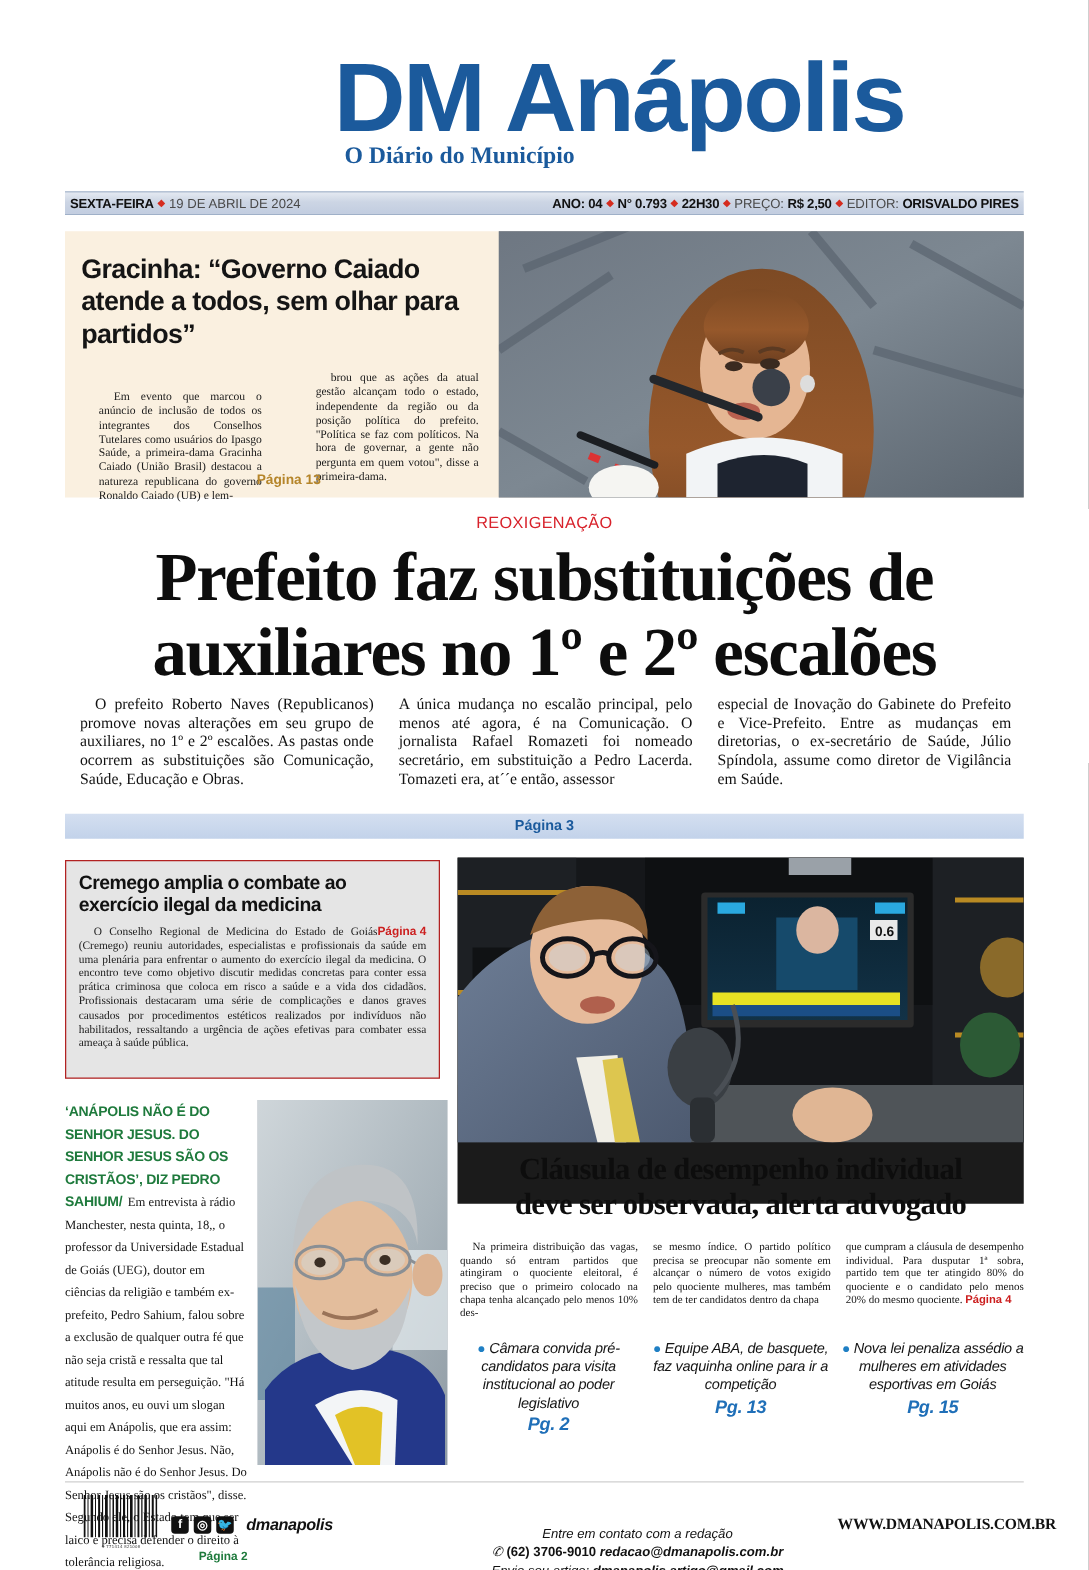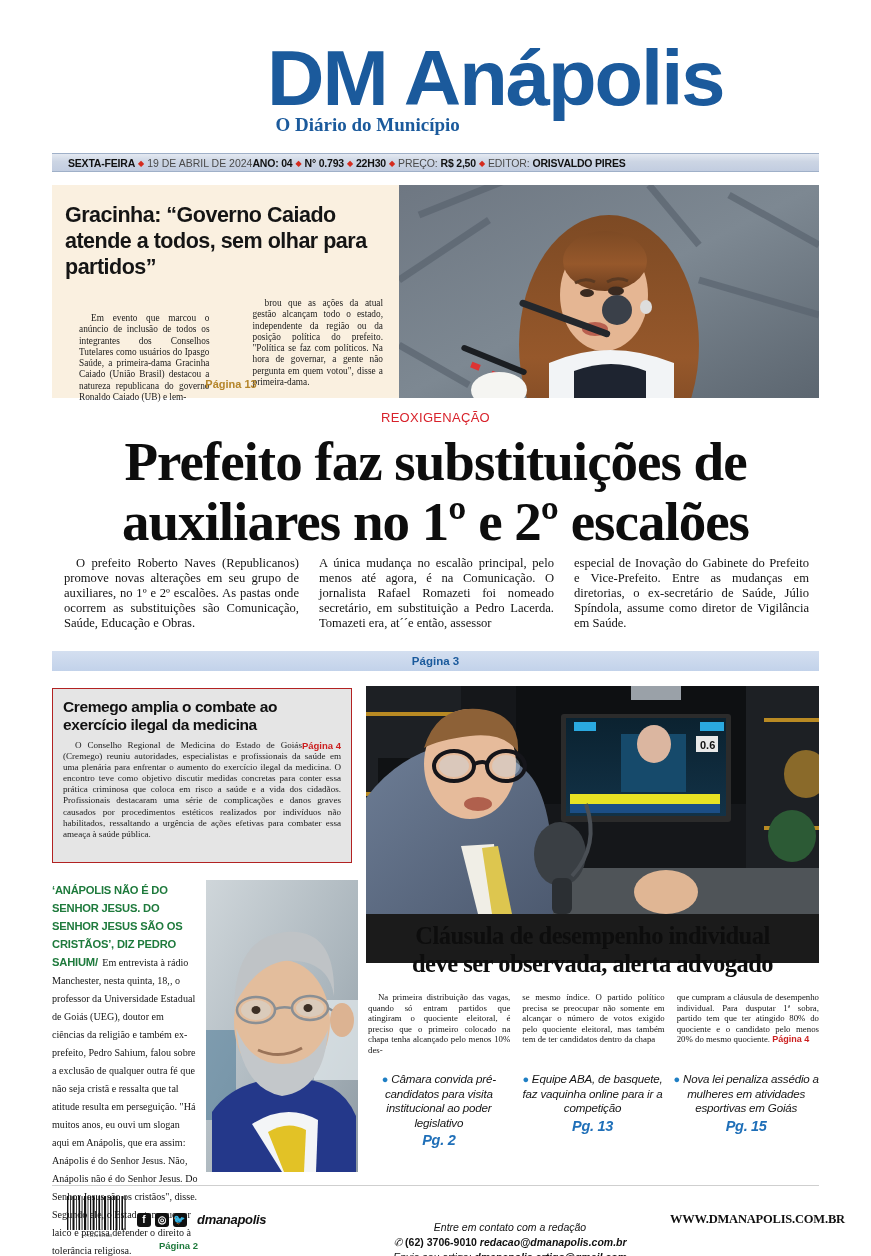--- a/index.html
+++ b/index.html
@@ -56,22 +56,22 @@
   .infobar {
     position: absolute;
     left: 52px; top: 153px;
     width: 767px;
     height: 19px;
     background: linear-gradient(to bottom,#e4e9f1 0%, #ccd5e4 45%, #c2cde0 100%);
     border-top: 1px solid #9fb0c8;
     border-bottom: 1px solid #9fb0c8;
     display: flex;
     align-items: center;
-    justify-content: flex-start;
-    padding: 0 16px;
+    justify-content: space-between;
+    padding: 0 4px;
     box-sizing: border-box;
     font-size: 10.5px;
     color: #4a4a4a;
     white-space: nowrap;
   }
   .infobar .b { font-weight: bold; color: #111; letter-spacing: -0.2px;}
   .dia { color: #d52b1e; font-size: 8px; margin: 0 3px; position: relative; top: -1px;}
   .infobar-right { letter-spacing: -0.1px; }
 
   
@@ -539,21 +539,21 @@
       <ellipse cx="136" cy="140" rx="12" ry="17" fill="#dcb392"></ellipse>
     </svg>
   </div>
 
   <div class="clausula-head">
     <div>Cláusula de desempenho individual</div>
     <div>deve ser observada, alerta advogado</div>
   </div>
   <div class="clausula-cols">
     <p>Na primeira distribuição das vagas, quando só entram partidos que atingiram o quociente eleitoral, é preciso que o primeiro colocado na chapa tenha alcançado pelo menos 10% des-</p>
-    <p class="noind">se mesmo índice. O partido político precisa se preocupar não somente em alcançar o número de votos exigido pelo quociente eleitoral, mas também tem de ter candidatos dentro da chapa</p>
+    <p class="noind">se mesmo índice. O partido político precisa se preocupar não somente em alcançar o número de votos exigido pelo quociente mulheres, mas também tem de ter candidatos dentro da chapa</p>
     <p class="noind"><span>que cumpram a cláusula de desempenho individual. Para dusputar 1ª sobra, partido tem que ter atingido 80% do quociente e o candidato pelo menos 20% do mesmo quociente.</span> <span class="pg">Página 4</span></p>
   </div>
 
   <div class="teasers">
     <div class="teaser">
       <div class="txt"><span class="bullet">●</span> <span>Câmara convida pré-candidatos para visita institucional ao poder legislativo</span></div>
       <div class="pg">Pg. 2</div>
     </div>
     <div class="teaser">
       <div class="txt"><span class="bullet">●</span> <span>Equipe ABA, de basquete, faz vaquinha online para ir a competição</span></div>

